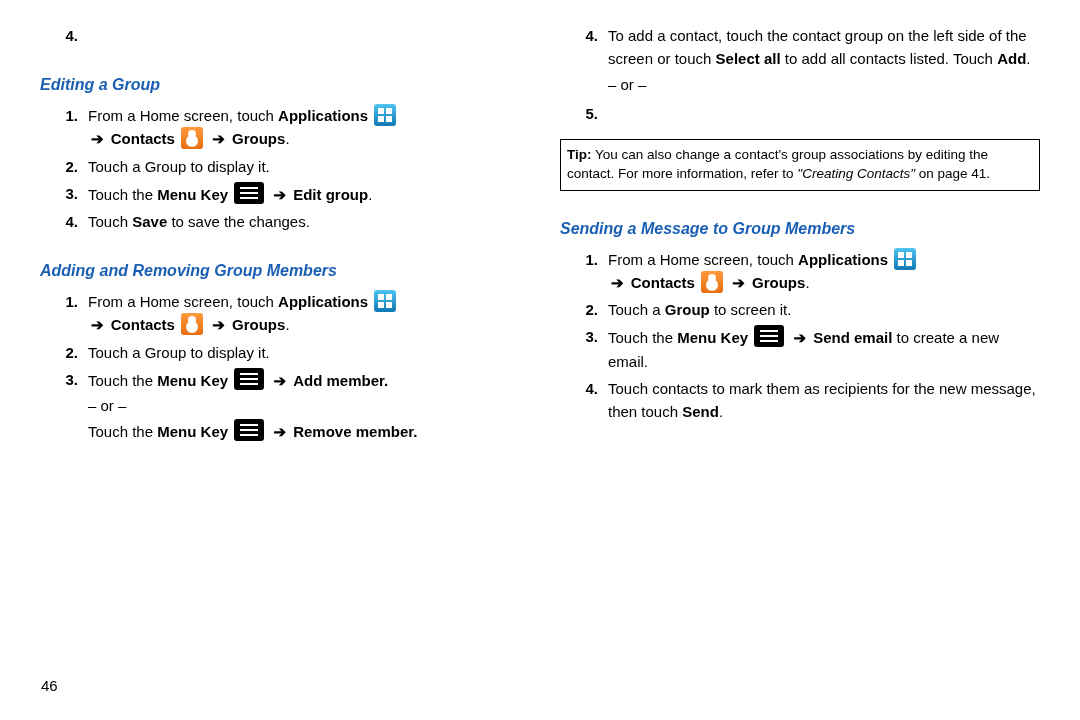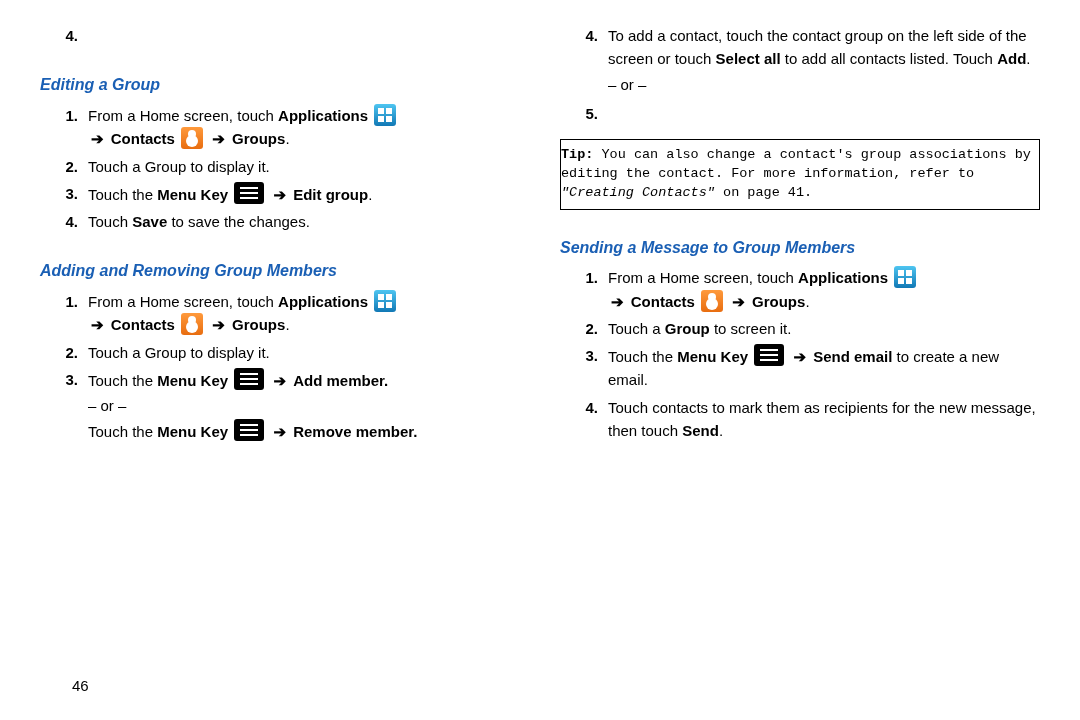--- a/index.html
+++ b/index.html
@@ -106,29 +106,28 @@
     left: 4px; right: 4px; top: 3px;
     height: 2px;
     background: #fff;
     box-shadow: 0 5px 0 #fff, 0 10px 0 #fff;
   }
   .or-line {
     padding: 2px 0 2px 0;
   }
   .tipbox {
     border: 1px solid #000;
-    padding: 6px 0;
+    padding: 6px 6px;
     margin: 14px 0 10px 0;
     font-size: 13.5px;
     line-height: 1.4;
-    font-family: Liberation Mono, monospace;
   }
   .pagenum {
     position: absolute;
-    left: 72px;
+    left: 41px;
     bottom: 26px;
     font-size: 15px;
   }
 </style>
 </head>
 <body>
 
 <div class="page">
 
   <div class="col">

